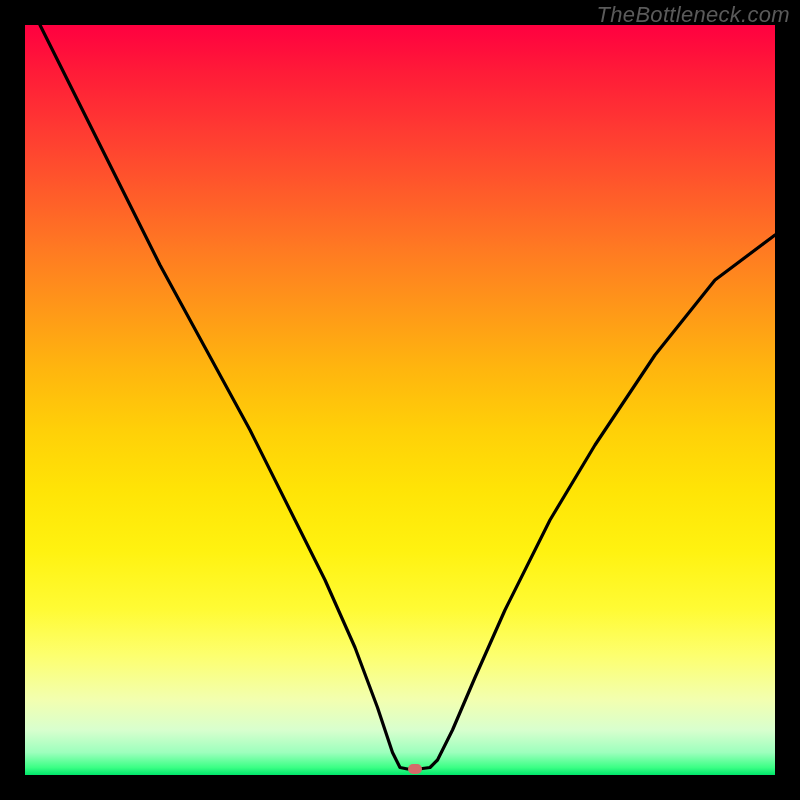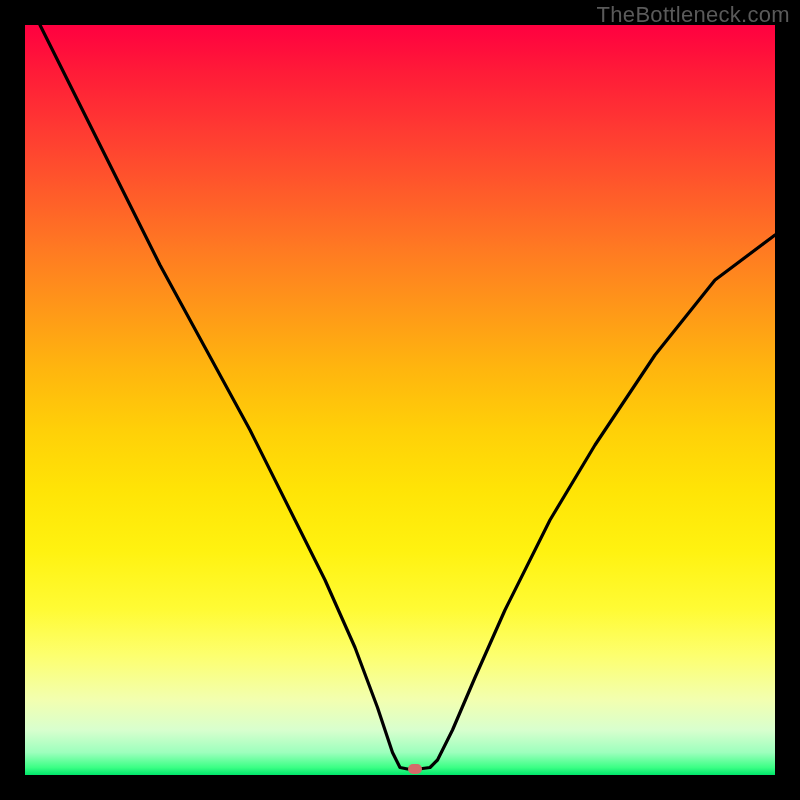--- a/index.html
+++ b/index.html
@@ -9,20 +9,21 @@
     height: 800px;
     background: #000;
     overflow: hidden;
     font-family: Arial, Helvetica, sans-serif;
   }
   .frame {
     position: relative;
     width: 800px;
     height: 800px;
     background: #000;
+    font-style: italic;
   }
   .watermark {
     position: absolute;
     top: 2px;
     right: 10px;
     font-size: 22px;
     font-weight: 500;
     color: #5a5a5a;
     letter-spacing: 0.3px;
     z-index: 4;

